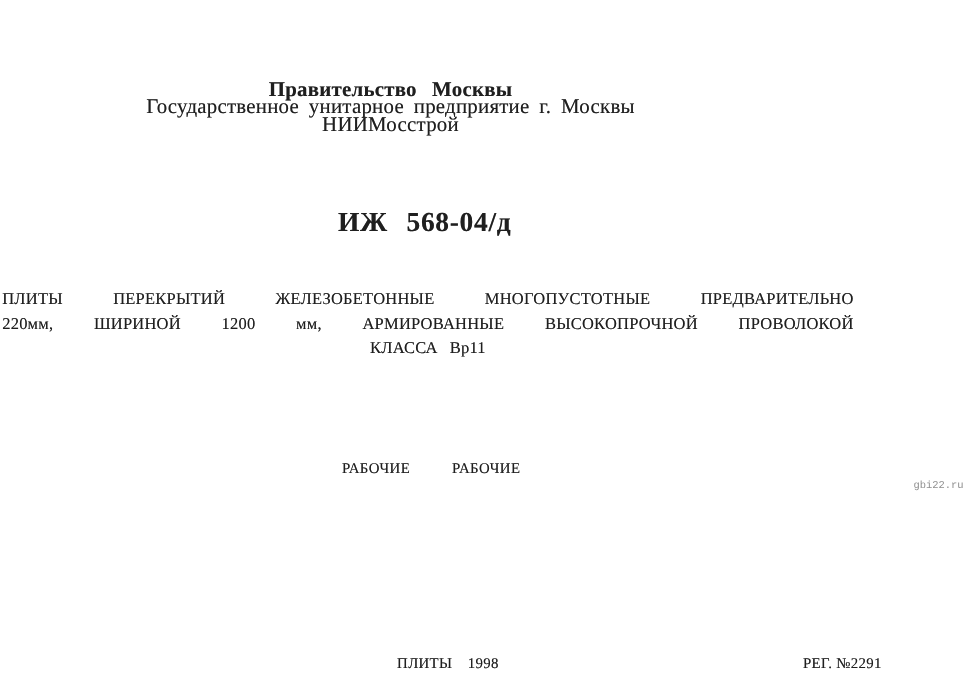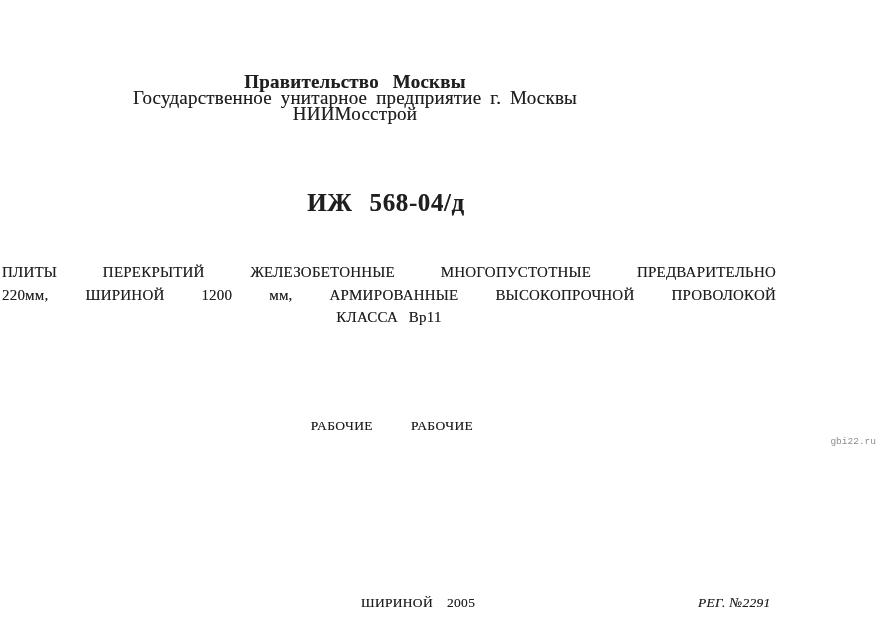--- a/index.html
+++ b/index.html
@@ -82,24 +82,23 @@
   
   .footer-city {
     position: absolute;
     top: 595px; left: 361px;
     font-size: 13.5px;
     letter-spacing: 0.3px;
   }
   .footer-city .city { margin-right: 14px; }
   .footer-reg {
     position: absolute;
-    top: 595px; left: 698px;
+    top: 595px; left: 730px;
     font-size: 13.5px;
     letter-spacing: 0.3px;
-    font-style: italic;
   }
 </style>
 </head>
 <body>
 
 <div class="page">
 
   <div class="header-block soft">
     <div class="hdr-gov">Правительство Москвы</div>
     <div class="hdr-ent">Государственное унитарное предприятие г. Москвы</div>
@@ -116,18 +115,18 @@
     <div class="title-line-cent ws7">КЛАССА Вр11</div>
   </div>
 
   <div class="doc-type soft">
     <span class="w1">РАБОЧИЕ</span><span>РАБОЧИЕ</span>
   </div>
 
   <div class="watermark">gbi22.ru</div>
 
   <div class="footer-city soft">
-    <span class="city">ШИРИНОЙ</span><span>2005</span>
+    <span class="city">ПЛИТЫ</span><span>1998</span>
   </div>
 
   <div class="footer-reg soft">РЕГ. №2291</div>
 
 </div>
 
 </body></html>

